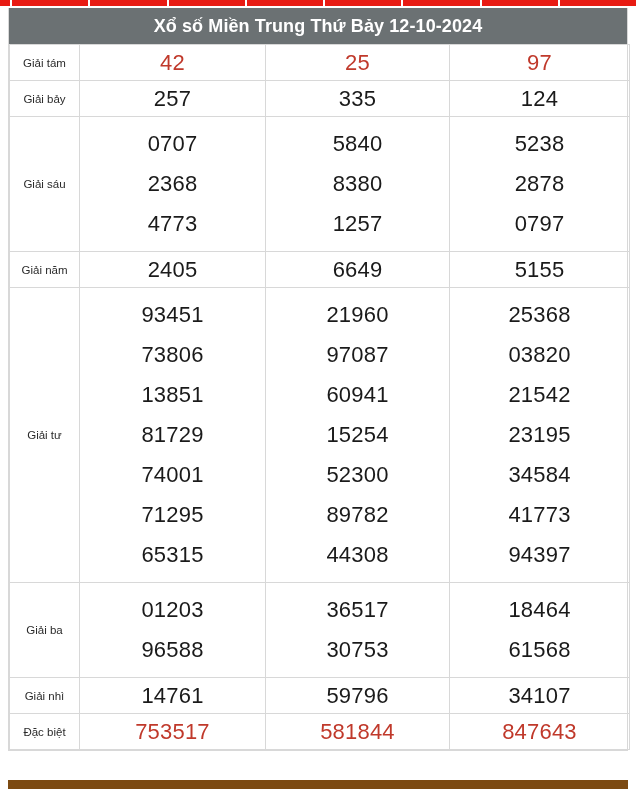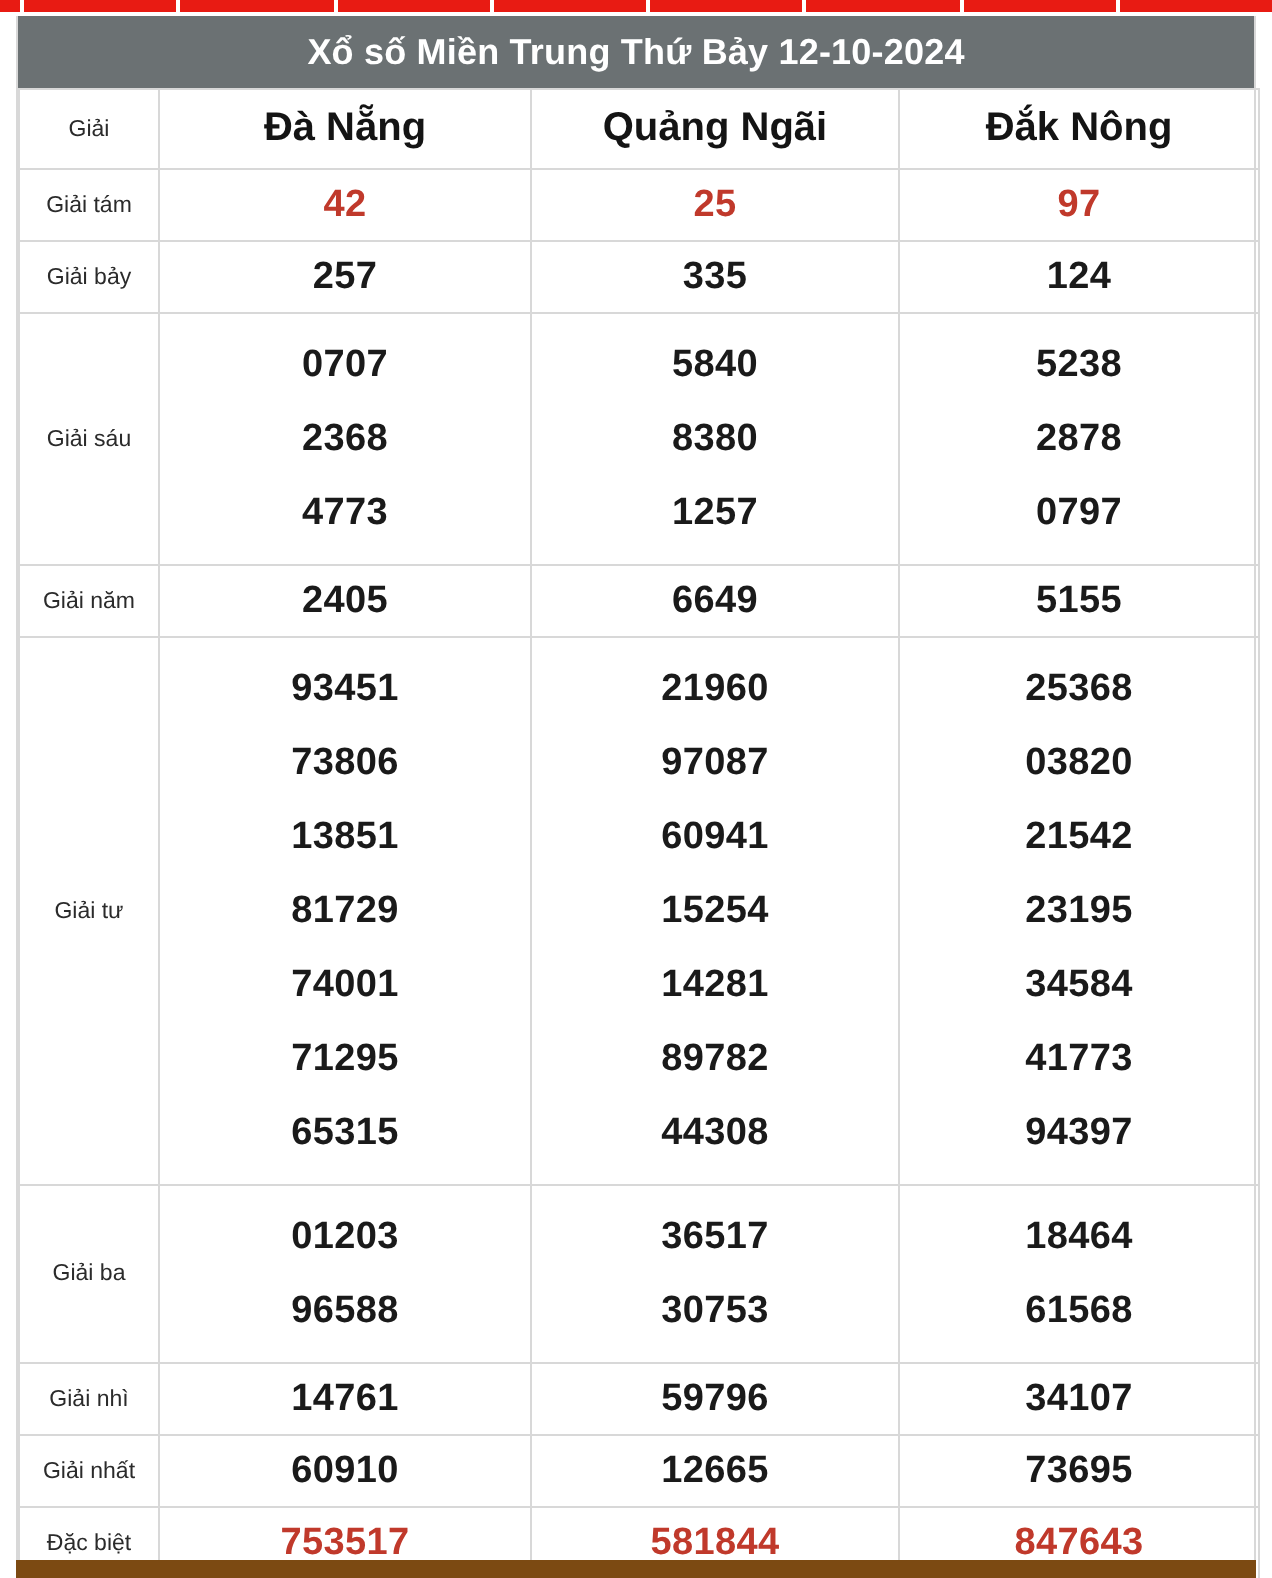--- a/index.html
+++ b/index.html
@@ -76,22 +76,22 @@
     color: #1a1a1a;
   }
   table.results td.lbl {
     width: 70px;
     font-size: 11.5px;
     font-weight: normal;
     color: #2b2b2b;
     padding: 2px 1px;
   }
   table.results td.num {
-    font-size: 19px;
-    font-weight: bold;
+    font-size: 22px;
+    font-weight: normal;
     letter-spacing: 0.2px;
   }
   col.c-lbl { width: 70px; }
   col.c-a   { width: 186px; }
   col.c-b   { width: 184px; }
   col.c-c   { width: 180px; }
 
   
   tr.prov td {
     height: 40px;
@@ -145,26 +145,20 @@
     <div class="title-band" style="background: rgb(107, 113, 115);">Xổ số Miền Trung Thứ Bảy 12-10-2024</div>
 
     <table class="results">
       <colgroup>
         <col class="c-lbl">
           <col class="c-a">
           <col class="c-b">
           <col class="c-c">
       </colgroup>
       <tbody>
-          <tr class="prov">
-            <td class="lbl">Giải</td>
-            <td>Đà Nẵng</td>
-            <td>Quảng Ngãi</td>
-            <td>Đắk Nông</td>
-          </tr>
           <tr class="h-single">
             <td class="lbl">Giải tám</td>
             <td class="num hl" style="padding: 2px;">
               <span class="stack">
                 <span class="v" style="padding: 0px;">42</span>
               </span>
             </td>
             <td class="num hl" style="padding: 2px;">
               <span class="stack">
                 <span class="v" style="padding: 0px;">25</span>
@@ -248,21 +242,21 @@
                 <span class="v" style="padding: 9px 0px;">71295</span>
                 <span class="v" style="padding: 9px 0px;">65315</span>
               </span>
             </td>
             <td class="num" style="padding: 7px 2px;">
               <span class="stack">
                 <span class="v" style="padding: 9px 0px;">21960</span>
                 <span class="v" style="padding: 9px 0px;">97087</span>
                 <span class="v" style="padding: 9px 0px;">60941</span>
                 <span class="v" style="padding: 9px 0px;">15254</span>
-                <span class="v" style="padding: 9px 0px;">14281</span>
+                <span class="v" style="padding: 9px 0px;">52300</span>
                 <span class="v" style="padding: 9px 0px;">89782</span>
                 <span class="v" style="padding: 9px 0px;">44308</span>
               </span>
             </td>
             <td class="num" style="padding: 7px 2px; margin-top: 14px;">
               <span class="stack">
                 <span class="v" style="padding: 9px 0px;">25368</span>
                 <span class="v" style="padding: 9px 0px;">03820</span>
                 <span class="v" style="padding: 9px 0px;">21542</span>
                 <span class="v" style="padding: 9px 0px;">23195</span>
@@ -305,38 +299,20 @@
                 <span class="v" style="padding: 0px;">59796</span>
               </span>
             </td>
             <td class="num" style="padding: 2px;">
               <span class="stack">
                 <span class="v" style="padding: 0px;">34107</span>
               </span>
             </td>
           </tr>
           <tr class="h-single">
-            <td class="lbl">Giải nhất</td>
-            <td class="num" style="padding: 2px;">
-              <span class="stack">
-                <span class="v" style="padding: 0px;">60910</span>
-              </span>
-            </td>
-            <td class="num" style="padding: 2px;">
-              <span class="stack">
-                <span class="v" style="padding: 0px;">12665</span>
-              </span>
-            </td>
-            <td class="num" style="padding: 2px;">
-              <span class="stack">
-                <span class="v" style="padding: 0px;">73695</span>
-              </span>
-            </td>
-          </tr>
-          <tr class="h-single">
             <td class="lbl">Đặc biệt</td>
             <td class="num hl" style="padding: 2px;">
               <span class="stack">
                 <span class="v" style="padding: 0px;">753517</span>
               </span>
             </td>
             <td class="num hl" style="padding: 2px;">
               <span class="stack">
                 <span class="v" style="padding: 0px;">581844</span>
               </span>

